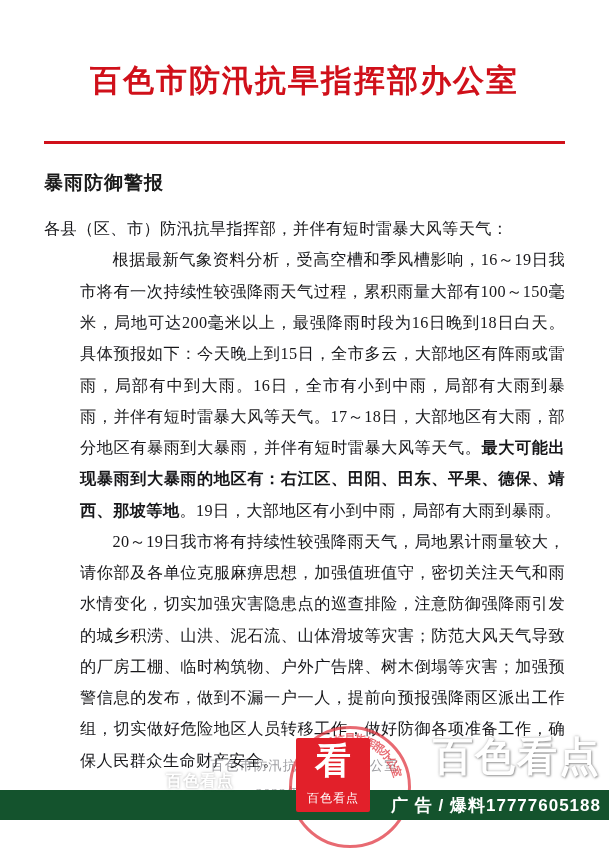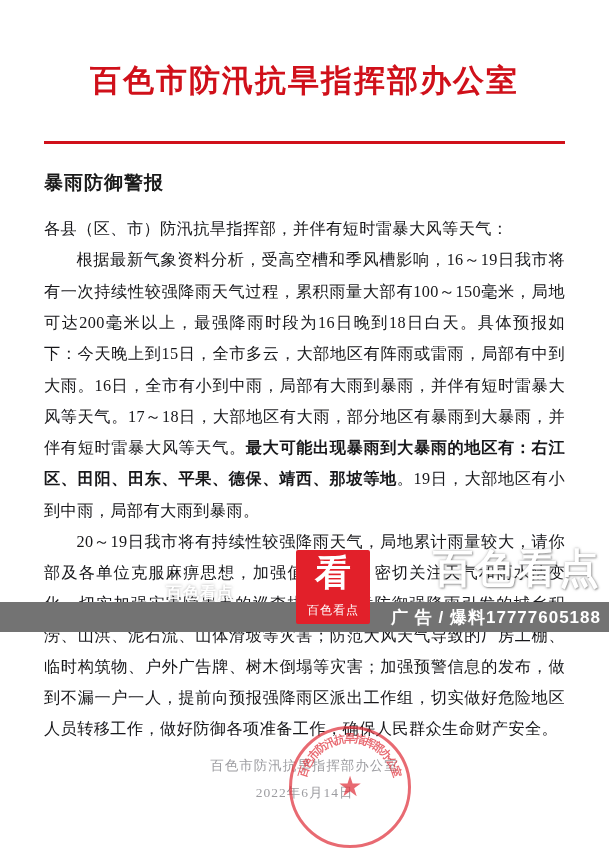--- a/index.html
+++ b/index.html
@@ -10,21 +10,21 @@
     width: 609px;
     height: 852px;
     background: #ffffff;
     font-family: "Liberation Serif", "DejaVu Serif", serif;
     overflow: hidden;
     position: relative;
   }
   .page {
     position: relative;
     width: 609px;
-    height: 632px;
+    height: 820px;
     box-sizing: border-box;
     padding: 0 44px;
     background: #fff;
   }
   .doc-header {
     text-align: center;
     color: #d0101a;
     font-weight: bold;
     font-size: 31px;
     letter-spacing: 2px;
@@ -53,20 +53,21 @@
     color: #17171a;
     text-align: justify;
     letter-spacing: 0.4px;
   }
   .para {
     margin: 0;
     text-indent: 0;
   }
   .para.indent {
     text-indent: 2em;
+    margin-left: 36px;
   }
   .emph {
     font-weight: bold;
   }
   .sign-area {
     position: absolute;
     left: 0;
     right: 0;
     top: 752px;
     text-align: center;
@@ -173,21 +174,21 @@
     letter-spacing: 1px;
     text-shadow: 0 0 3px rgba(120,120,120,0.6);
     z-index: 5;
   }
   .ad-bar {
     position: absolute;
     left: 0;
     right: 0;
     bottom: 0;
     height: 30px;
-    background: #737373;
+    background: #14532d;
     color: #ffffff;
     font-size: 17px;
     font-weight: bold;
     letter-spacing: 1px;
     display: flex;
     align-items: center;
     justify-content: flex-end;
     padding-right: 8px;
     box-sizing: border-box;
     z-index: 4;

